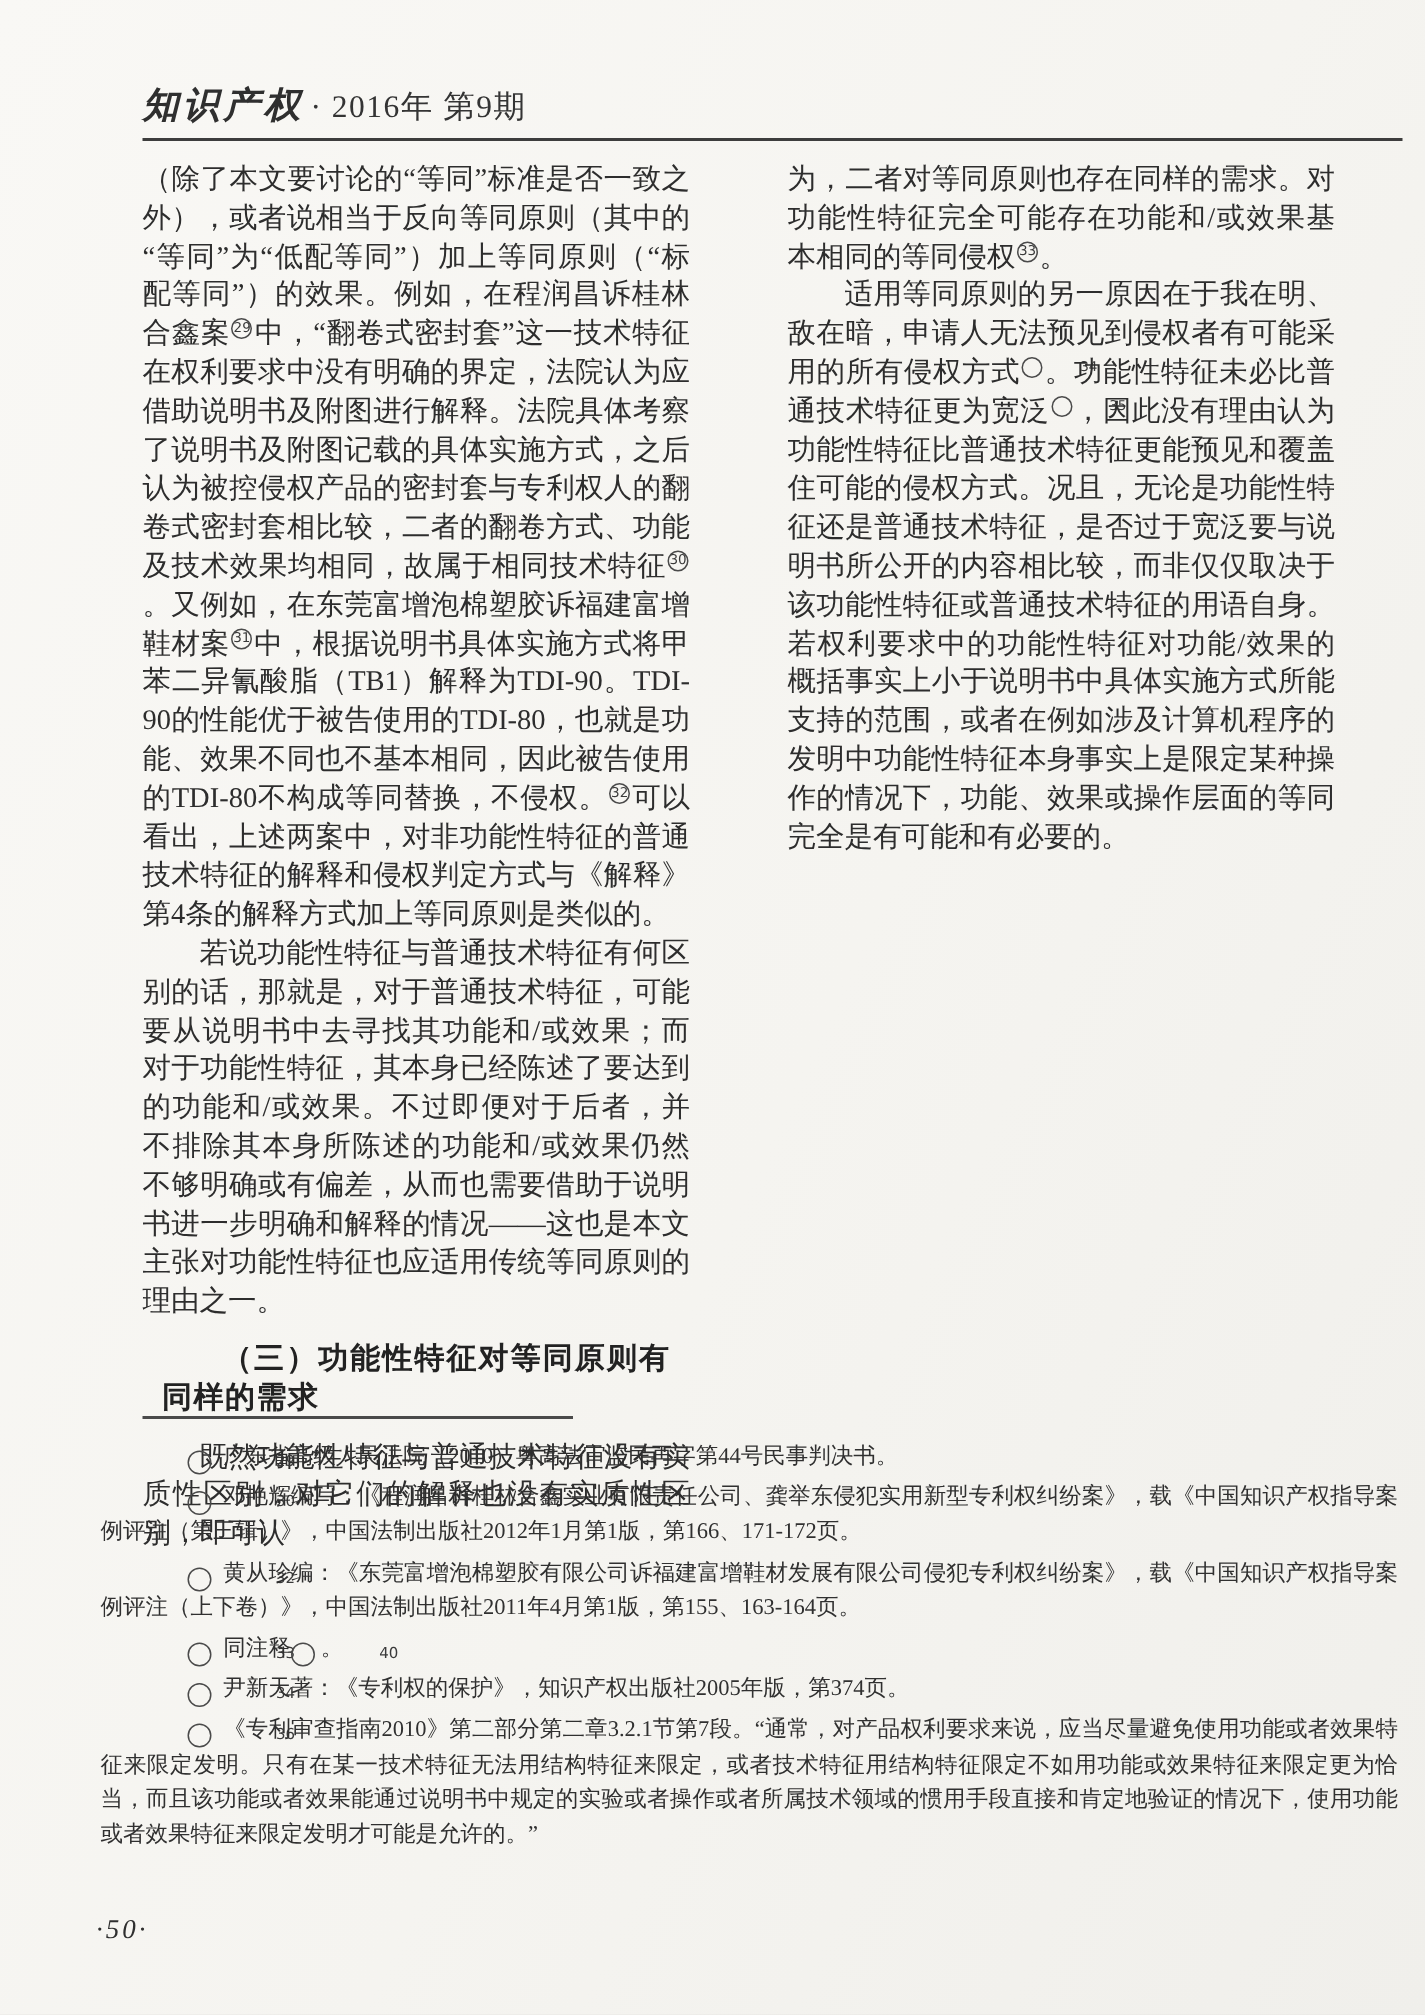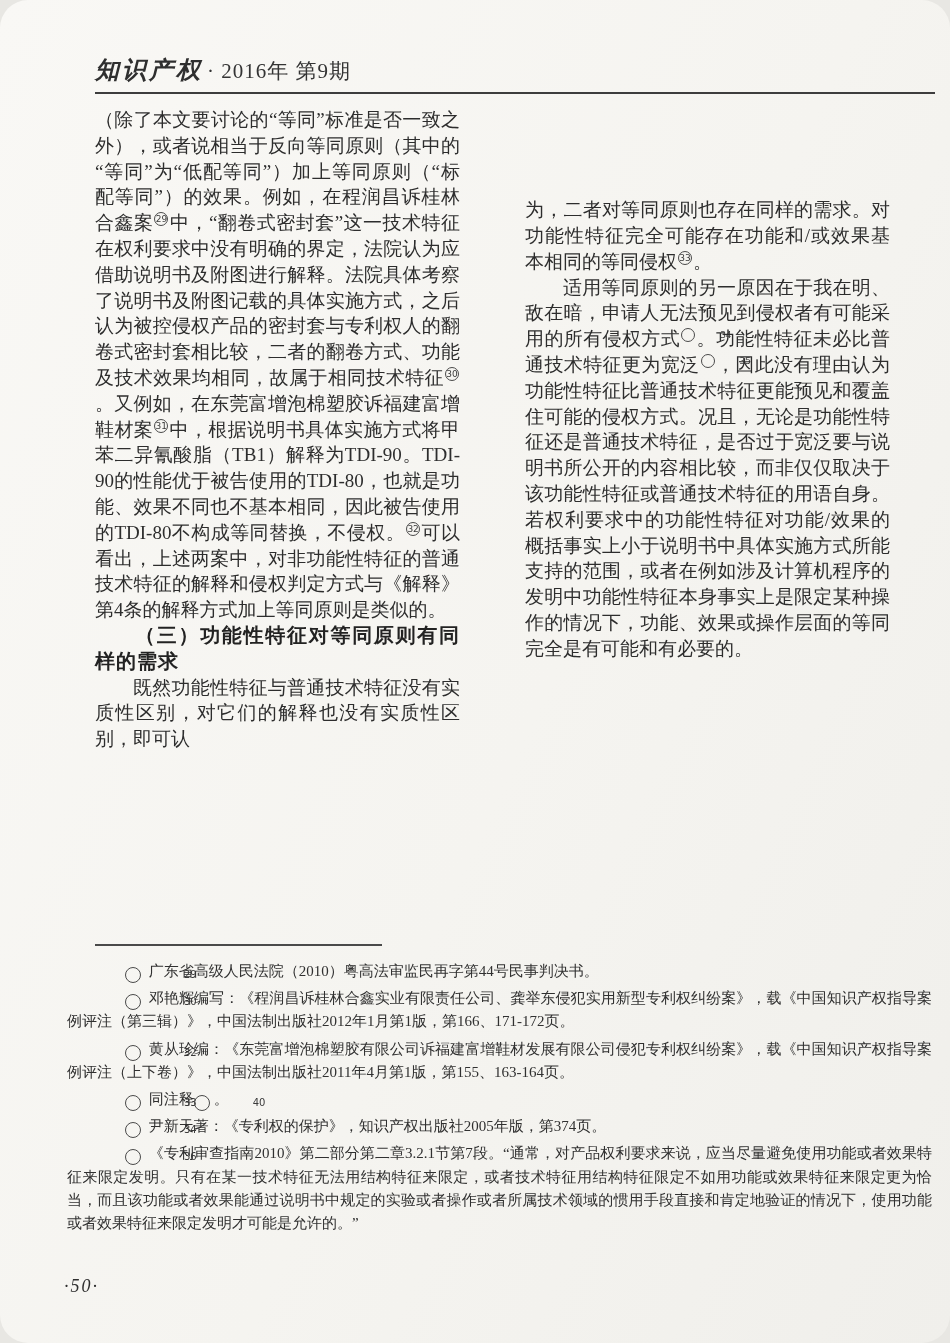--- a/index.html
+++ b/index.html
@@ -7,50 +7,49 @@
     width:950px;height:1343px;
     background:#e8e7e3;
     font-family:"Liberation Serif","DejaVu Serif",serif;
   }
   .page{
     position:relative;
     width:950px;height:1343px;
     background:linear-gradient(115deg,#f9f8f5 0%,#f5f4f0 55%,#f0efeb 100%);
     overflow:hidden;
     color:#2d2d2d;
-    border-radius:28px;
   }
   
   .header{
     position:absolute;left:95px;top:54px;width:840px;
   }
   .journal-title{
     font-style:italic;font-weight:bold;font-size:24px;letter-spacing:3px;color:#2f2f2f;
   }
   .journal-issue{
     font-size:21px;letter-spacing:1px;color:#343434;
   }
   .header-rule{
     position:absolute;left:95px;top:92px;width:840px;height:2px;
     background:#3d3d3d;
   }
   
   .columns{
     position:absolute;left:95px;top:107px;width:795px;
-    display:flex;gap:65px;align-items:center;
+    display:flex;gap:65px;
   }
   .col{width:365px;}
   .para{
     font-size:19px;line-height:25.8px;margin:0;
     text-align:justify;text-justify:inter-ideograph;
     color:#2d2d2d;
   }
   .indent{text-indent:2em;}
   .heading{
-    font-weight:bold;font-size:20px;line-height:25.8px;margin:0;
+    font-weight:bold;font-size:20px;line-height:25.8px;margin:13px;
     text-indent:2em;text-align:justify;color:#222;
     letter-spacing:1px;
   }
   
   .cnum{
     display:inline-block;box-sizing:border-box;
     border:1px solid #4a4a4a;border-radius:50%;
     text-align:center;
     font-family:"DejaVu Sans","Liberation Sans",sans-serif;
     color:#3a3a3a;
@@ -88,20 +87,21 @@
 
   <div class="header">
     <span class="journal-title">知识产权</span>
     <span class="journal-issue">· 2016年 第9期</span>
   </div>
   <div class="header-rule"></div>
 
   <div class="columns">
     <div class="col">
       <p class="para">（除了本文要讨论的“等同”标准是否一致之外），或者说相当于反向等同原则（其中的“等同”为“低配等同”）加上等同原则（“标配等同”）的效果。例如，在程润昌诉桂林合鑫案<span class="cnum">29</span>中，“翻卷式密封套”这一技术特征在权利要求中没有明确的界定，法院认为应借助说明书及附图进行解释。法院具体考察了说明书及附图记载的具体实施方式，之后认为被控侵权产品的密封套与专利权人的翻卷式密封套相比较，二者的翻卷方式、功能及技术效果均相同，故属于相同技术特征<span class="cnum">30</span>。又例如，在东莞富增泡棉塑胶诉福建富增鞋材案<span class="cnum">31</span>中，根据说明书具体实施方式将甲苯二异氰酸脂（TB1）解释为TDI-90。TDI-90的性能优于被告使用的TDI-80，也就是功能、效果不同也不基本相同，因此被告使用的TDI-80不构成等同替换，不侵权。<span class="cnum">32</span>可以看出，上述两案中，对非功能性特征的普通技术特征的解释和侵权判定方式与《解释》第4条的解释方式加上等同原则是类似的。</p>
+      <p class="para indent">若说功能性特征与普通技术特征有何区别的话，那就是，对于普通技术特征，可能要从说明书中去寻找其功能和/或效果；而对于功能性特征，其本身已经陈述了要达到的功能和/或效果。不过即便对于后者，并不排除其本身所陈述的功能和/或效果仍然不够明确或有偏差，从而也需要借助于说明书进一步明确和解释的情况——这也是本文主张对功能性特征也应适用传统等同原则的理由之一。</p>
       <p class="heading">（三）功能性特征对等同原则有同样的需求</p>
       <p class="para indent">既然功能性特征与普通技术特征没有实质性区别，对它们的解释也没有实质性区别，即可认</p>
     </div>
     <div class="col">
       <p class="para">为，二者对等同原则也存在同样的需求。对功能性特征完全可能存在功能和/或效果基本相同的等同侵权<span class="cnum">33</span>。</p>
       <p class="para indent">适用等同原则的另一原因在于我在明、敌在暗，申请人无法预见到侵权者有可能采用的所有侵权方式<span class="cnum">34</span>。功能性特征未必比普通技术特征更为宽泛<span class="cnum">35</span>，因此没有理由认为功能性特征比普通技术特征更能预见和覆盖住可能的侵权方式。况且，无论是功能性特征还是普通技术特征，是否过于宽泛要与说明书所公开的内容相比较，而非仅仅取决于该功能性特征或普通技术特征的用语自身。若权利要求中的功能性特征对功能/效果的概括事实上小于说明书中具体实施方式所能支持的范围，或者在例如涉及计算机程序的发明中功能性特征本身事实上是限定某种操作的情况下，功能、效果或操作层面的等同完全是有可能和有必要的。</p>
     </div>
   </div>
 
   <div class="footnote-rule"></div>

